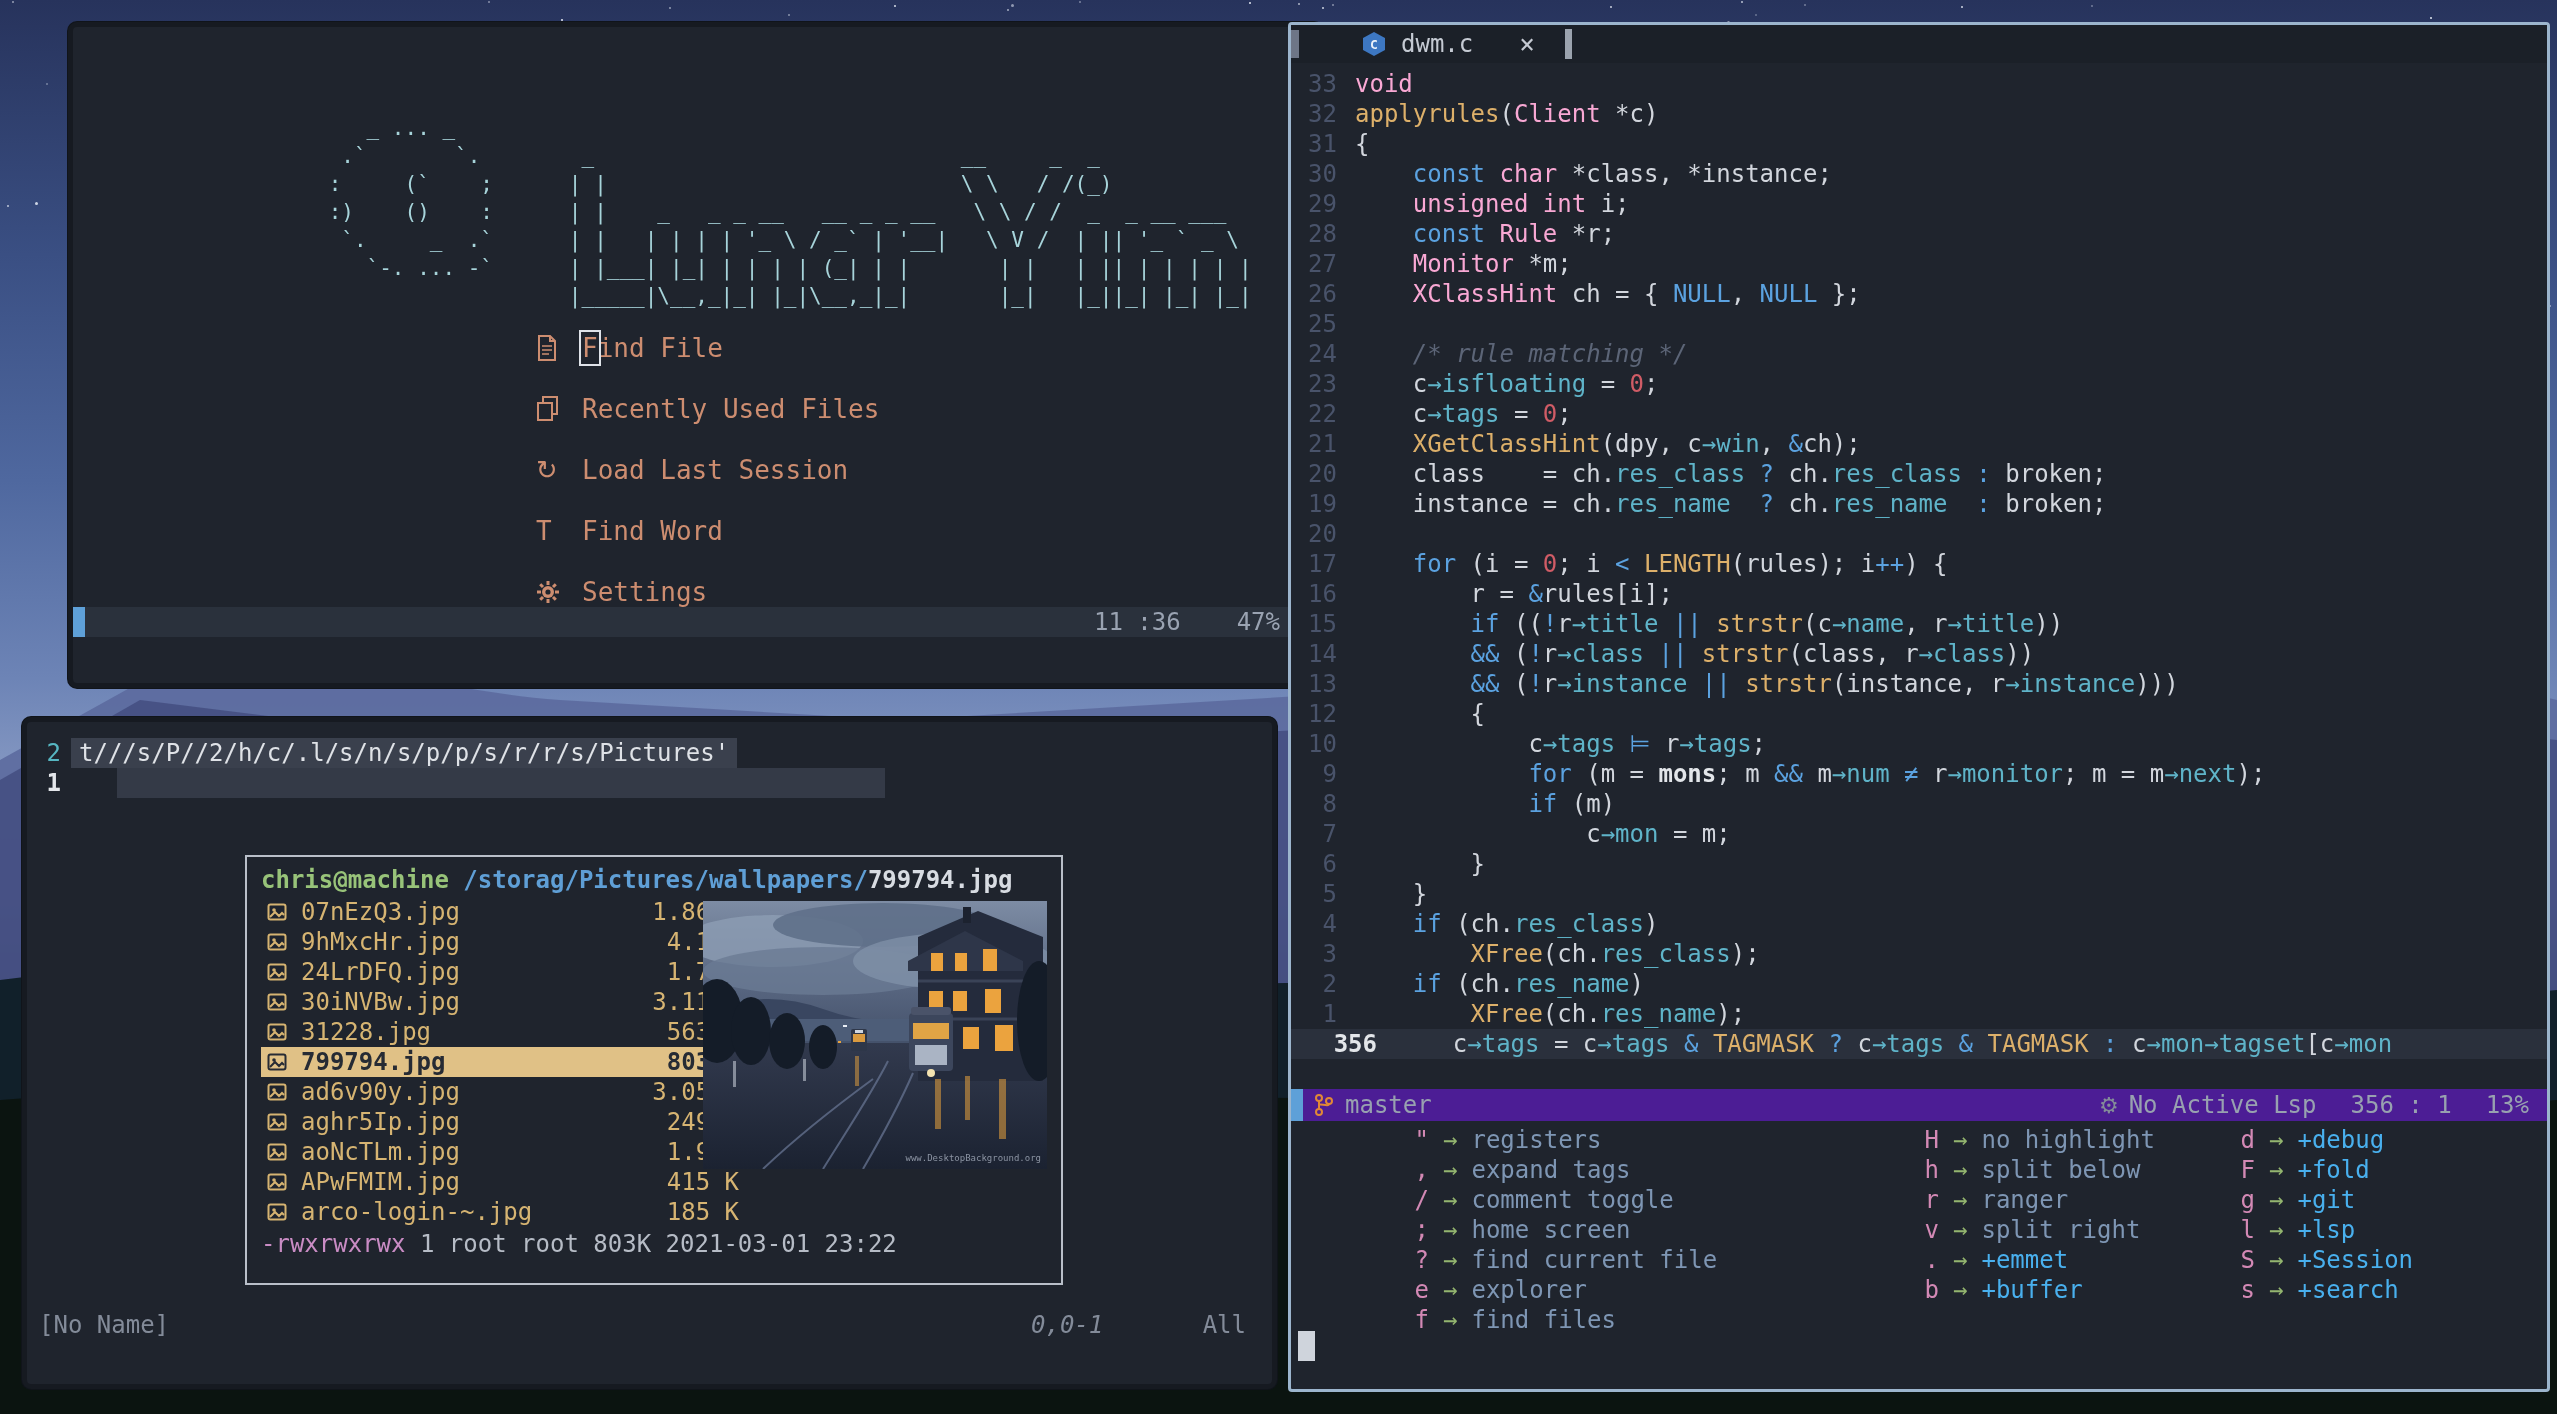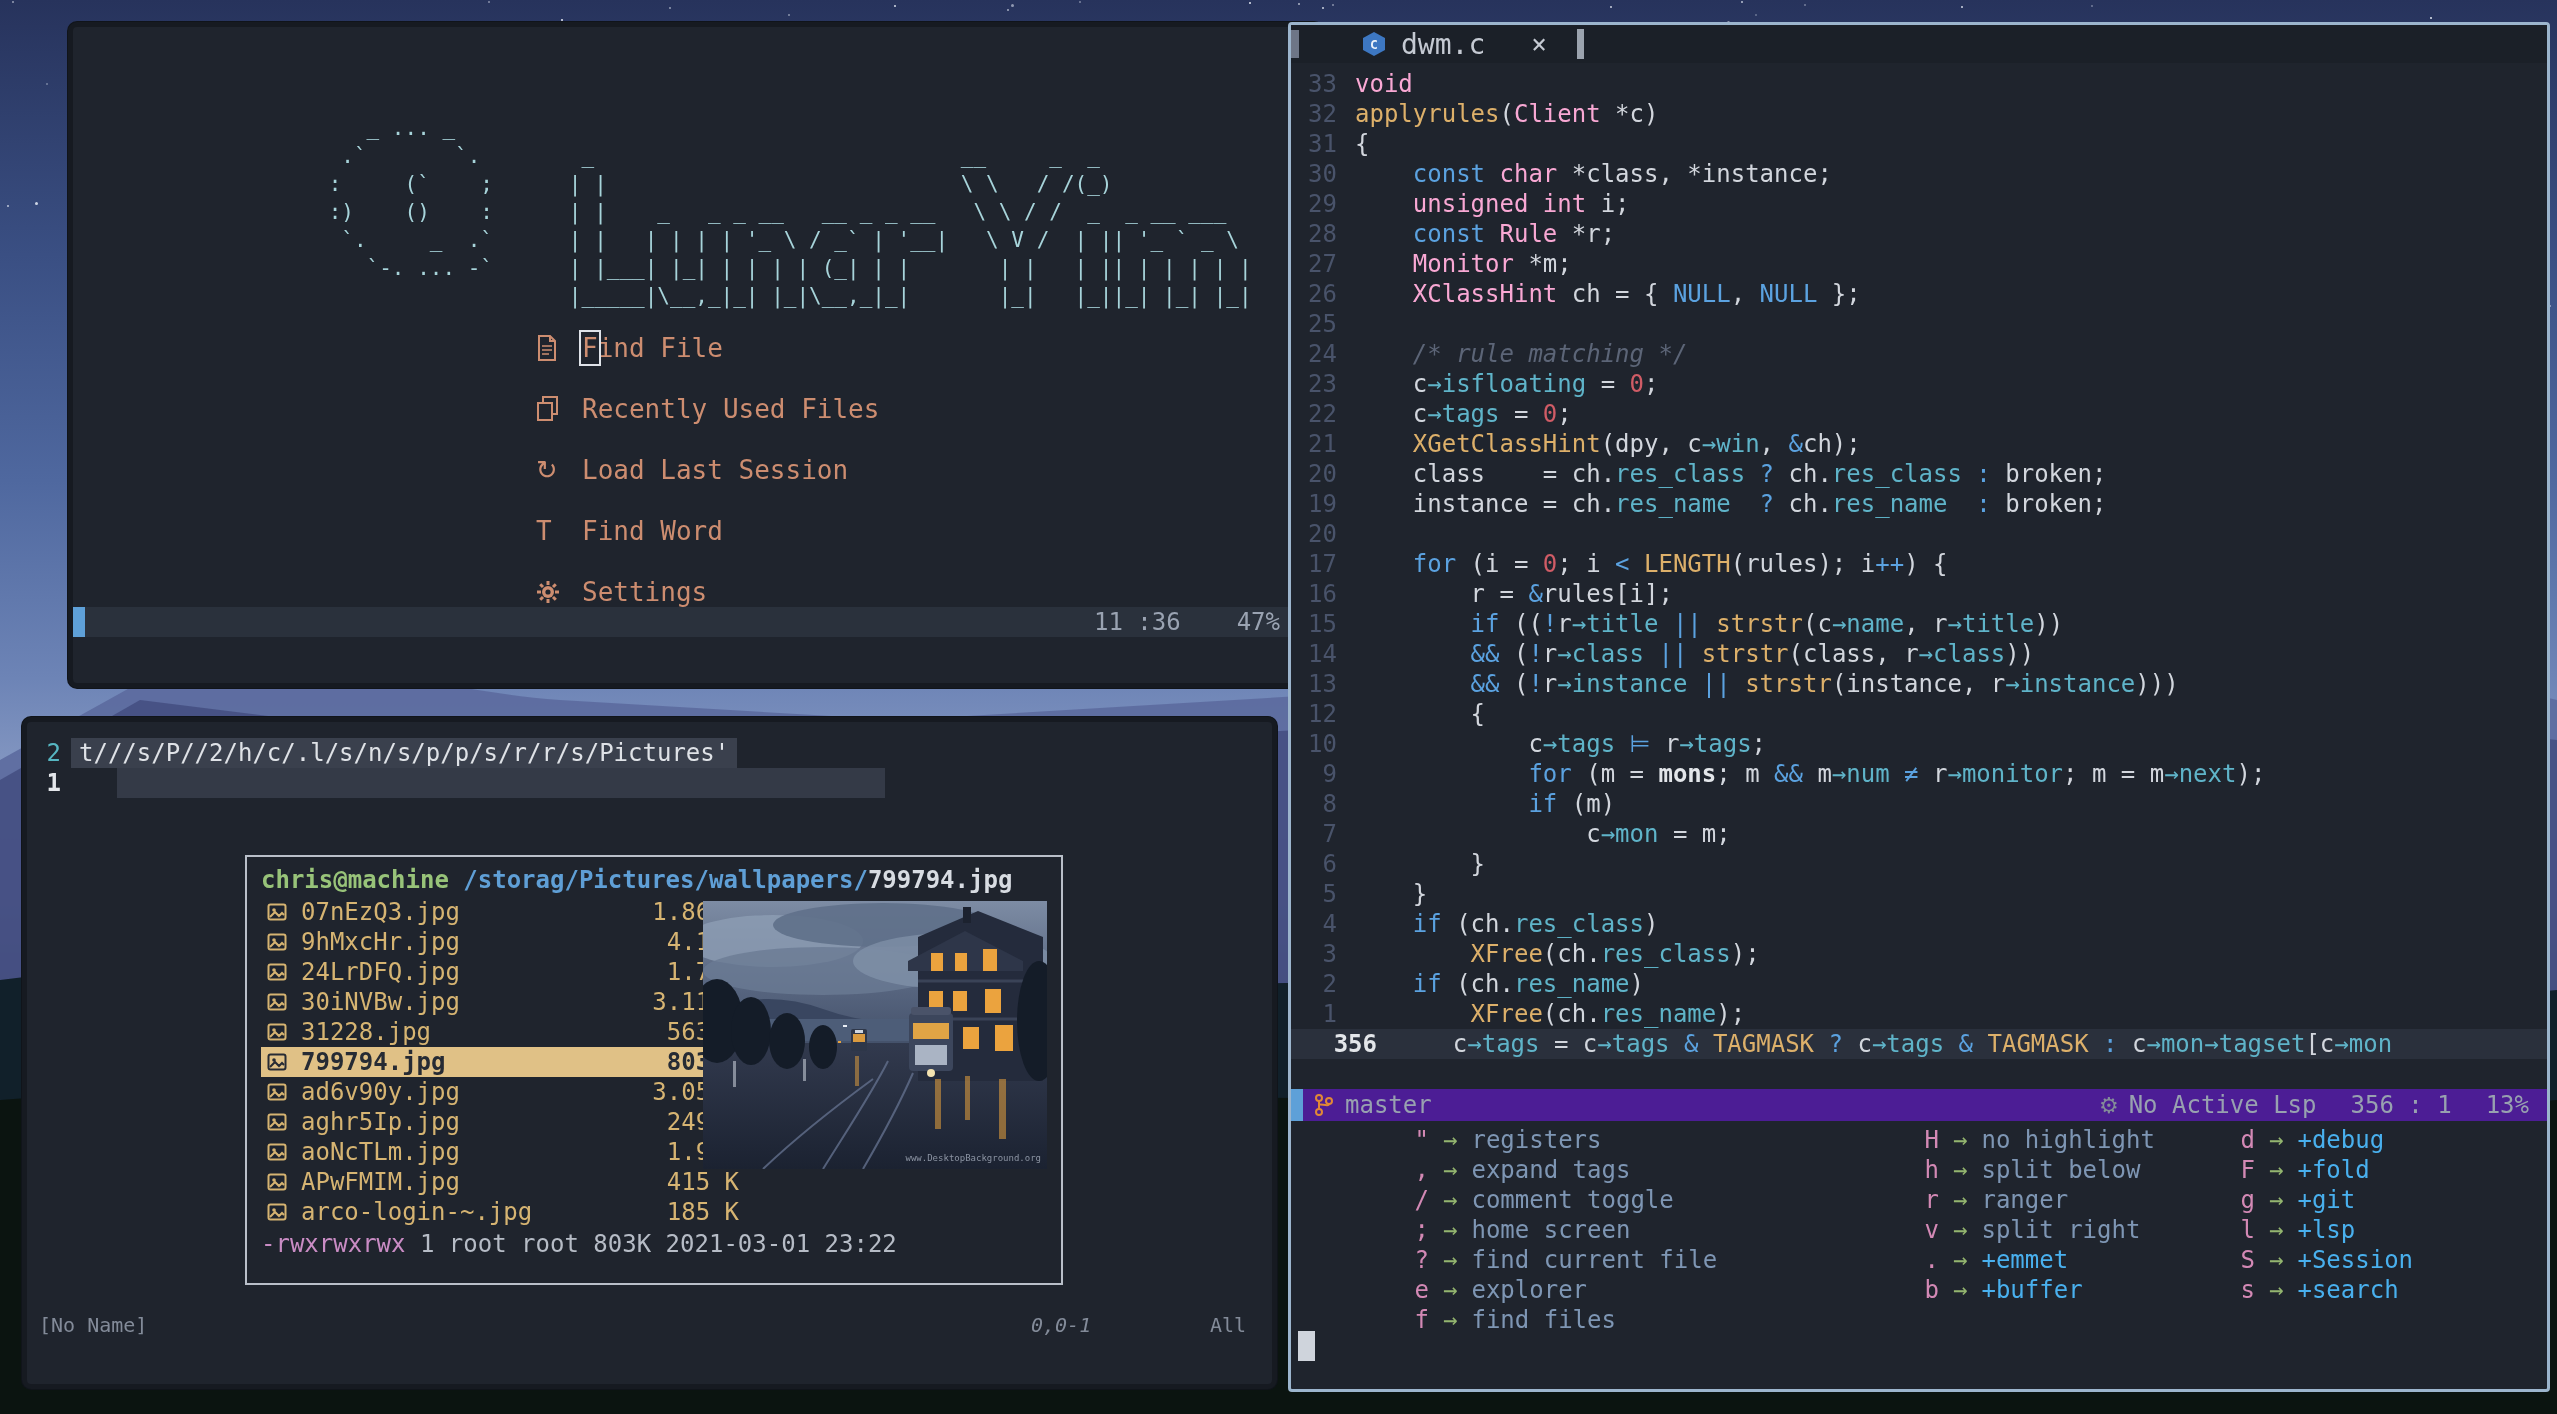--- a/index.html
+++ b/index.html
@@ -24,39 +24,39 @@
   .cursor-cell{outline:2px solid #dfe3e9;outline-offset:1px;}
   .statusline{position:absolute;left:0;width:100%;height:30px;background:#2a313c;display:flex;align-items:center;color:#9aa3b2;font-size:24px;}
   .sl-block{width:12px;align-self:stretch;background:#5ea0d8;flex:none;}
 
   
   .srow{position:absolute;height:30px;display:flex;font-size:24px;line-height:30px;}
   .sgut{width:44px;text-align:right;padding-right:10px;flex:none;}
   .g-cyan{color:#56b6c2;} .g-white{color:#e3e6ea;font-weight:bold;}
   .cmdtext{background:#3a404d;color:#dfe2e7;padding:0 8px;white-space:pre;}
   .hl-block{position:absolute;background:#343a47;height:30px;}
-  .bstatus{position:absolute;left:0;width:100%;height:30px;color:#838b99;font-size:20px;line-height:30px;}
+  .bstatus{position:absolute;left:0;width:100%;height:30px;color:#838b99;font-size:24px;line-height:30px;}
 
   
   .popup{position:absolute;border:2px solid #b9bfc9;background:#1f242d;padding:8px 14px;font-size:24px;line-height:30px;}
   .rhead{height:32px;white-space:pre;font-weight:bold;}
   .rh-user{color:#98c379;} .rh-path{color:#5f9fd6;} .rh-file{color:#d8dce2;}
   .frow{width:486px;height:30px;display:flex;align-items:center;color:#d6b472;padding:0 8px 0 6px;}
   .frow .fic{width:34px;flex:none;display:inline-flex;align-items:center;}
   .frow .fname{flex:1;white-space:pre;}
   .frow .fsize{white-space:pre;}
   .frow.sel{background:#e0c186;color:#262b34;font-weight:bold;}
   .permrow{margin-top:2px;font-size:24px;white-space:pre;}
   .perm{color:#c98cc4;} .pmeta{color:#b6bcc6;}
   .preview{position:absolute;top:44px;right:14px;width:344px;height:268px;}
 
   
   .tabline{position:absolute;left:0;top:0;width:100%;height:38px;background:#1b2028;display:flex;align-items:center;}
   .tab-frag{width:8px;height:28px;background:#6e7687;margin-right:62px;flex:none;}
-  .tab-title{color:#c5cad3;font-size:28px;margin-left:14px;}
+  .tab-title{color:#c5cad3;font-size:24px;margin-left:14px;}
   .tab-close{color:#c5cad3;font-size:26px;margin-left:46px;}
   .tab-sep{width:7px;height:30px;background:#9ba3ae;margin-left:30px;}
   .code{position:absolute;left:0;top:44px;width:100%;}
   .crow{height:30px;display:flex;font-size:24px;line-height:30px;white-space:pre;overflow:hidden;}
   .cgut{width:64px;flex:none;text-align:right;padding-right:18px;color:#49536a;}
   .crow.cur{background:#2a303c;padding-left:40px;} .crow.cur .cgut{color:#e3e6ea;font-weight:bold;}
   .p{color:#d2d6dd}.k{color:#5ba2e0}.t{color:#f9a8d4}.f{color:#ddb06a}.d{color:#5fb4c9}
   .n{color:#d05c66}.c{color:#5c6577;font-style:italic}.o{color:#5ba2e0}.w{color:#e3e6ea;font-weight:bold}
   .esl{position:absolute;left:0;width:100%;height:32px;background:#4c1d95;display:flex;align-items:center;color:#98a1b0;font-size:24px;}
   .esl-right{margin-left:auto;display:flex;align-items:center;gap:34px;margin-right:18px;}

